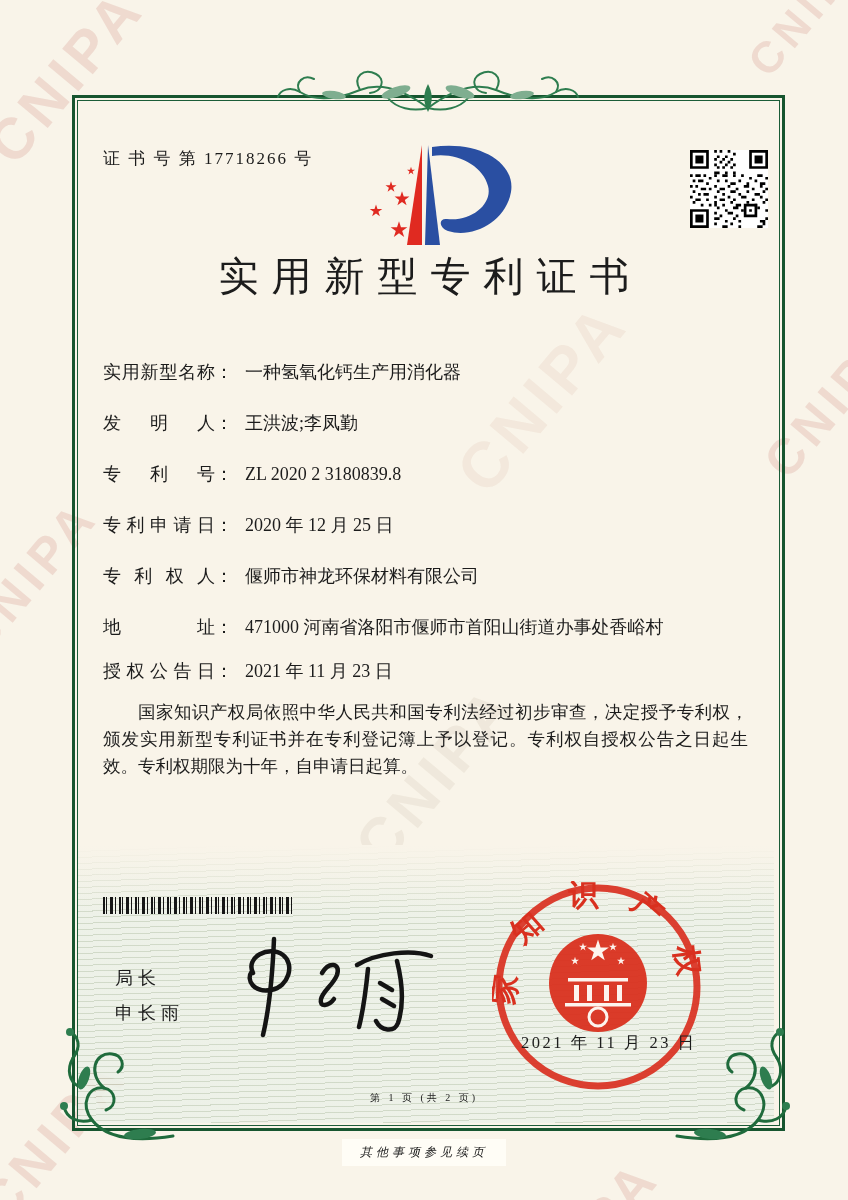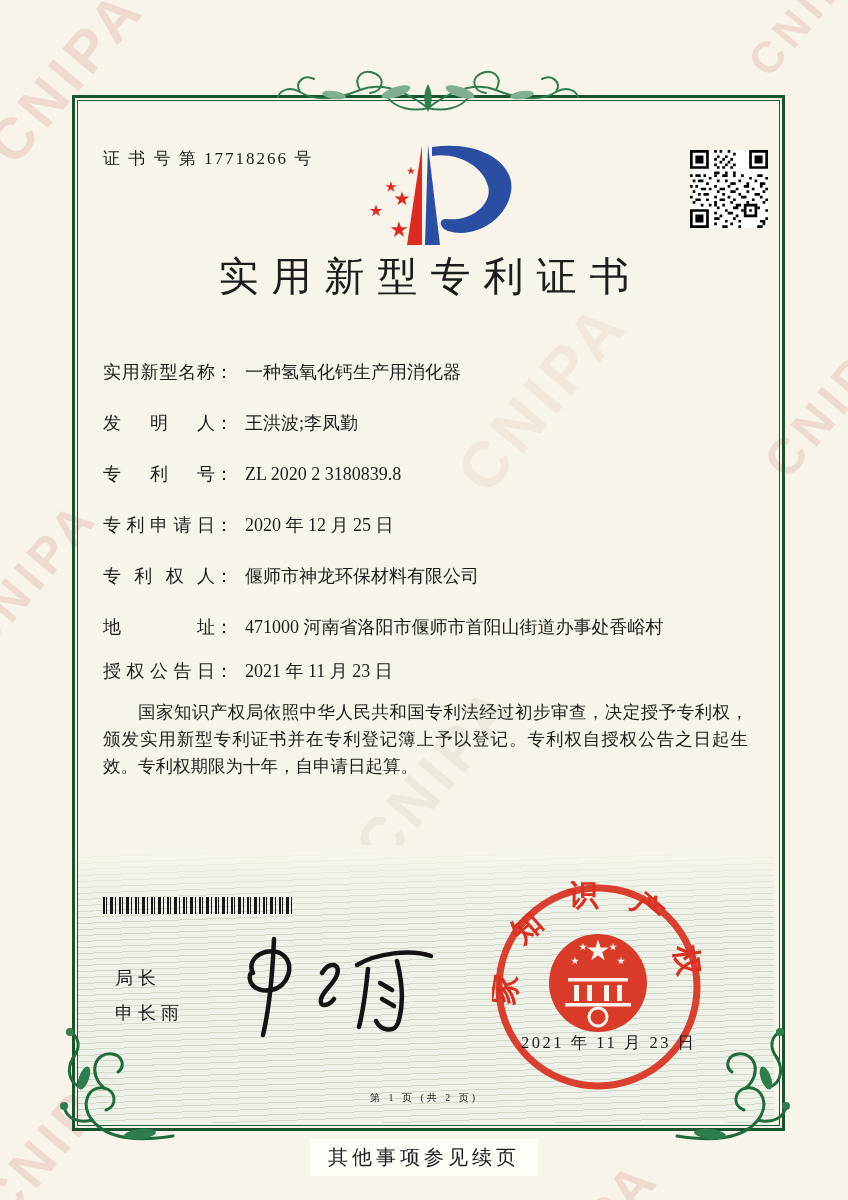--- a/index.html
+++ b/index.html
@@ -50,21 +50,21 @@
   }
   .director{position:absolute;left:115px;font-size:18px;letter-spacing:5px;z-index:4;}
   .sig{position:absolute;left:225px;top:933px;z-index:5;}
   .seal{position:absolute;left:492px;top:881px;width:212px;height:212px;z-index:4;}
   .seal-date{
     position:absolute;left:521px;top:1032px;font-size:16.5px;color:#1d1d1d;
     letter-spacing:2.5px;z-index:5;white-space:nowrap;
   }
   .pageinfo{position:absolute;left:0;right:0;top:1091px;text-align:center;font-size:10px;letter-spacing:3px;z-index:4;}
   .footnote{position:absolute;left:0;right:0;top:1139px;text-align:center;z-index:4;}
-  .footnote span{display:inline-block;background:#fffdf6;padding:5px 18px;font-size:20px;letter-spacing:4px;}
+  .footnote span{display:inline-block;background:#fffdf6;padding:5px 18px;font-size:12px;letter-spacing:4px;font-style:italic;}
   .ornament{position:absolute;z-index:4;pointer-events:none;}
 </style>
 </head>
 <body>
 
 <div class="wm" style="left:-38px;top:42px;font-size:58px;">CNIPA</div>
 <div class="wm" style="left:728px;top:-18px;font-size:44px;">CNIPA</div>
 <div class="wm" style="left:742px;top:372px;font-size:50px;">CNIPA</div>
 <div class="wm" style="left:-62px;top:548px;font-size:50px;">CNIPA</div>
 <div class="wm" style="left:430px;top:360px;font-size:64px;color:rgba(214,180,160,0.18);">CNIPA</div>

